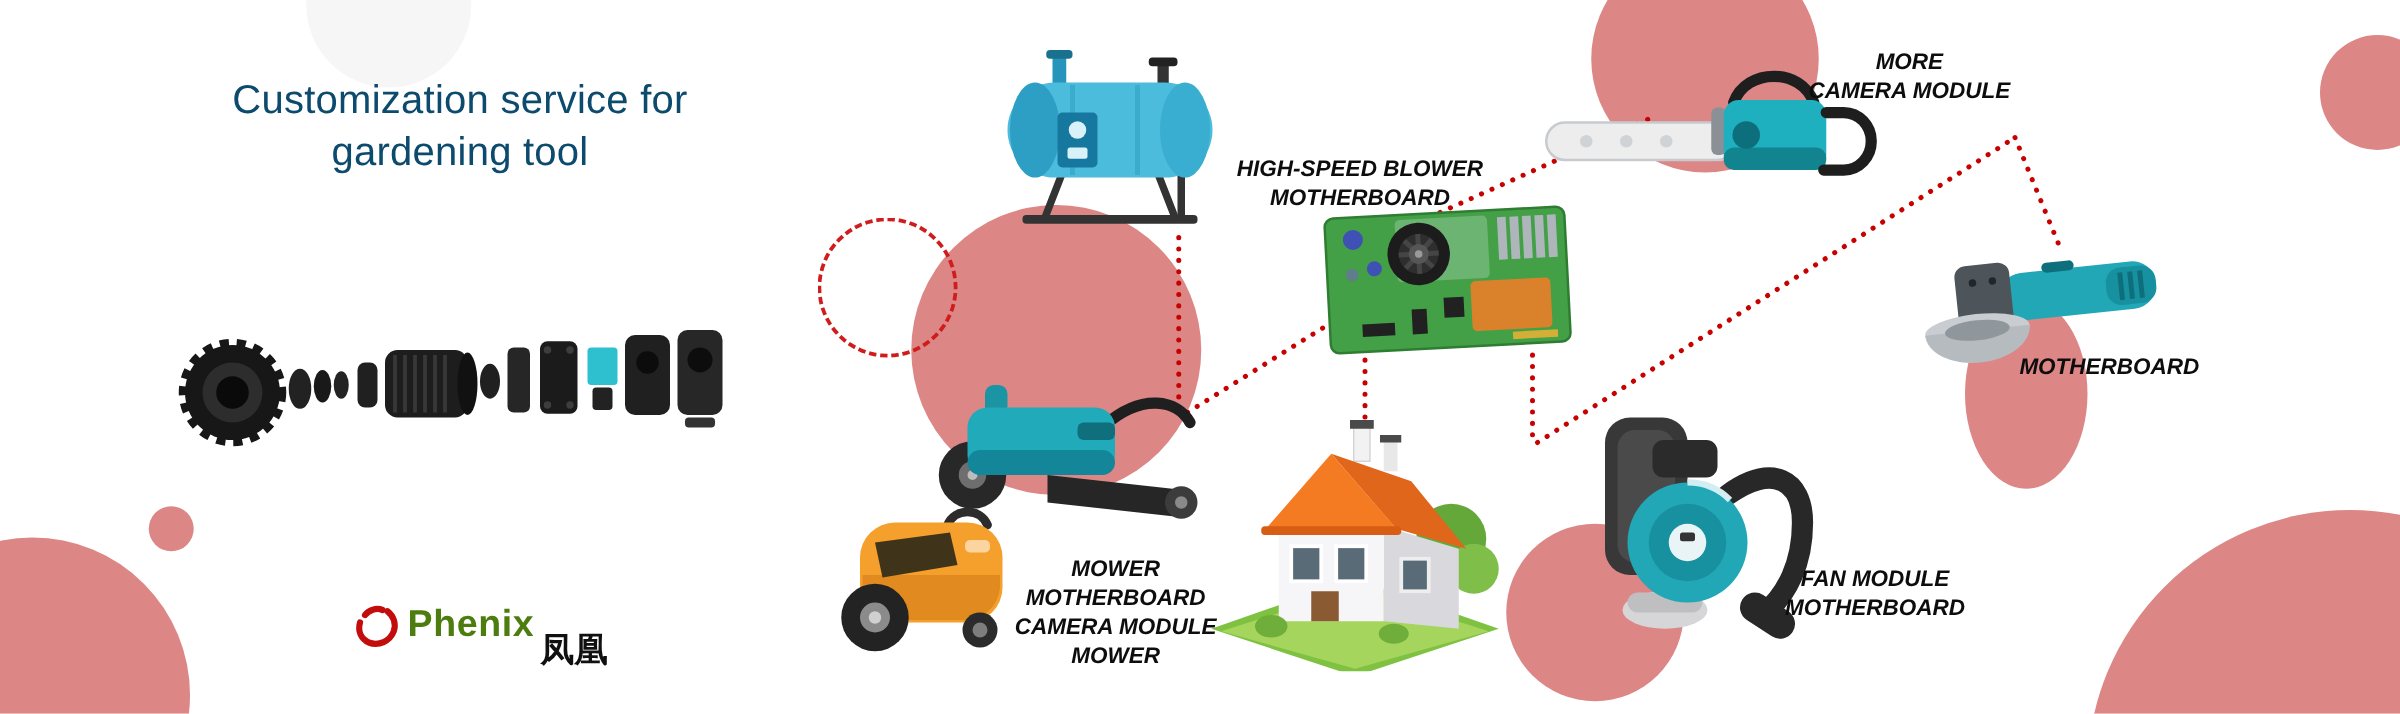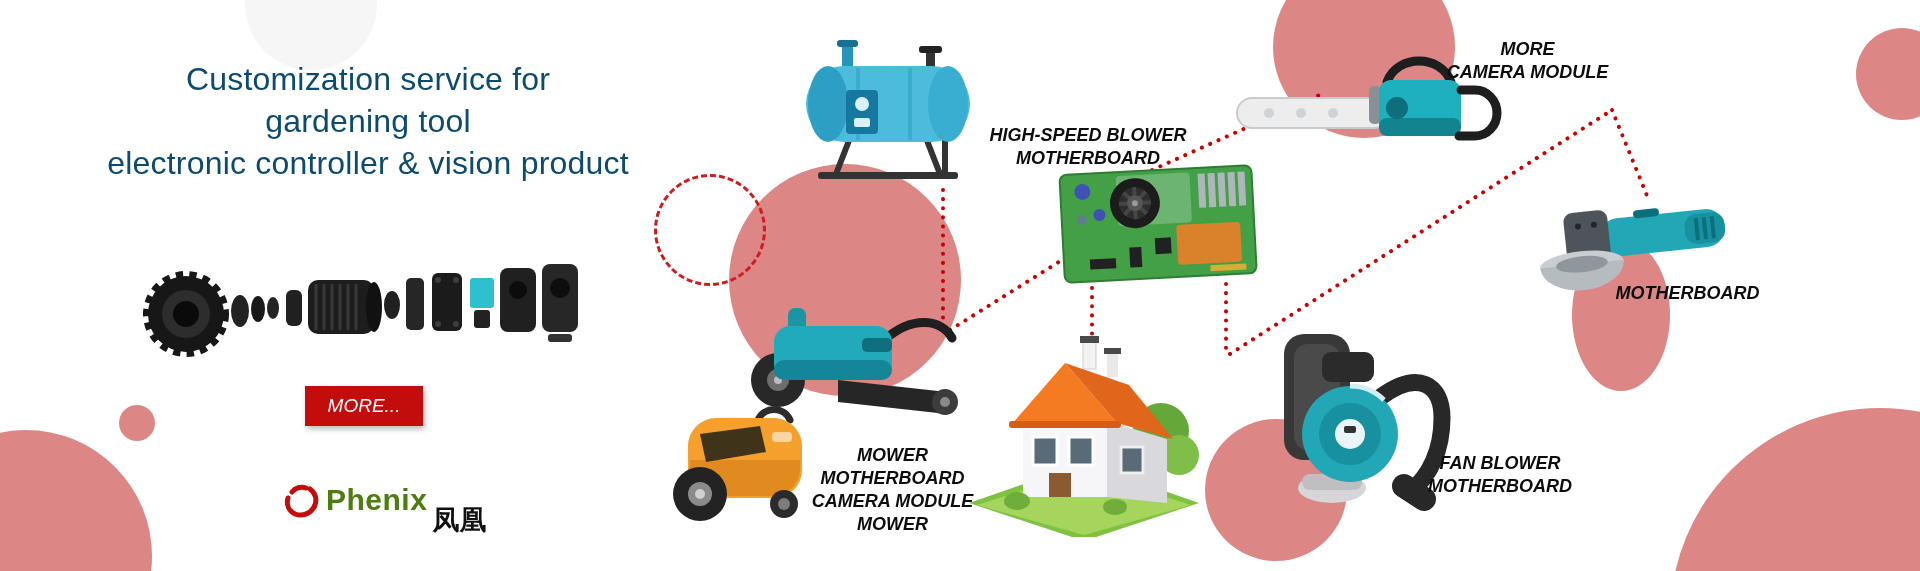--- a/index.html
+++ b/index.html
@@ -55,21 +55,20 @@
       <path d="M1092,288 L1092,348"></path>
       <path d="M1226,284 L1226,352"></path>
       <path d="M1230,354 L1612,110"></path>
       <path d="M1612,110 L1648,198"></path>
     </g>
   </svg>
 
   <div class="headline">
     <div>Customization service for</div>
     <div>gardening tool</div>
-    <div>electronic controller &amp; vision product</div>
   </div>
 
   <svg class="illus" style="left:140px;top:218px;" width="440" height="162" viewBox="0 0 440 162">
     <circle cx="46" cy="96" r="38" fill="#171717"></circle>
     <circle cx="46" cy="96" r="38" fill="none" stroke="#171717" stroke-width="10" stroke-dasharray="7 6"></circle>
     <circle cx="46" cy="96" r="24" fill="#2d2d2d"></circle>
     <circle cx="46" cy="96" r="13" fill="#0a0a0a"></circle>
     <ellipse cx="100" cy="93" rx="9" ry="16" fill="#222222"></ellipse>
     <ellipse cx="118" cy="91" rx="7" ry="13" fill="#191919"></ellipse>
     <ellipse cx="133" cy="90" rx="6" ry="11" fill="#232323"></ellipse>
@@ -88,21 +87,20 @@
       <circle cx="316" cy="106" r="3" fill="#3d3d3d"></circle>
     <rect x="330" y="60" width="24" height="30" rx="3" fill="#2fc0cf"></rect>
     <rect x="334" y="92" width="16" height="18" rx="3" fill="#222222"></rect>
     <rect x="360" y="50" width="36" height="64" rx="8" fill="#202020"></rect>
     <circle cx="378" cy="72" r="9" fill="#0c0c0c"></circle>
     <rect x="402" y="46" width="36" height="68" rx="8" fill="#272727"></rect>
     <circle cx="420" cy="70" r="10" fill="#0d0d0d"></circle>
     <rect x="408" y="116" width="24" height="8" rx="3" fill="#333333"></rect>
   </svg>
 
-  <div class="more-btn">MORE...</div>
 
   <div class="logo">
     <svg width="38" height="38" viewBox="0 0 38 38">
       <path d="M27,8 C32,12 34,18 32,24 C29,32 20,36 12,33 C6,30 3,24 5,17" stroke="#c30d0d" stroke-width="5" fill="none" stroke-linecap="round"></path>
       <path d="M9,11 C12,7 18,5 23,7" stroke="#c30d0d" stroke-width="5" fill="none" stroke-linecap="round"></path>
     </svg>
     <span class="logo-name">Phenix</span>
       <span class="logo-cn">凤凰</span>
   </div>
 
@@ -258,17 +256,17 @@
   </div>
 
   <div class="label" style="left:800px;top:444px;width:185px;">
     <div>MOWER</div>
     <div>MOTHERBOARD</div>
     <div>CAMERA MODULE</div>
     <div>MOWER</div>
   </div>
 
   <div class="label" style="left:1405px;top:452px;width:190px;">
-    <div>FAN BLOWER</div>
+    <div>FAN MODULE</div>
     <div>MOTHERBOARD</div>
   </div>
 
 </div>
 
 </body></html>

